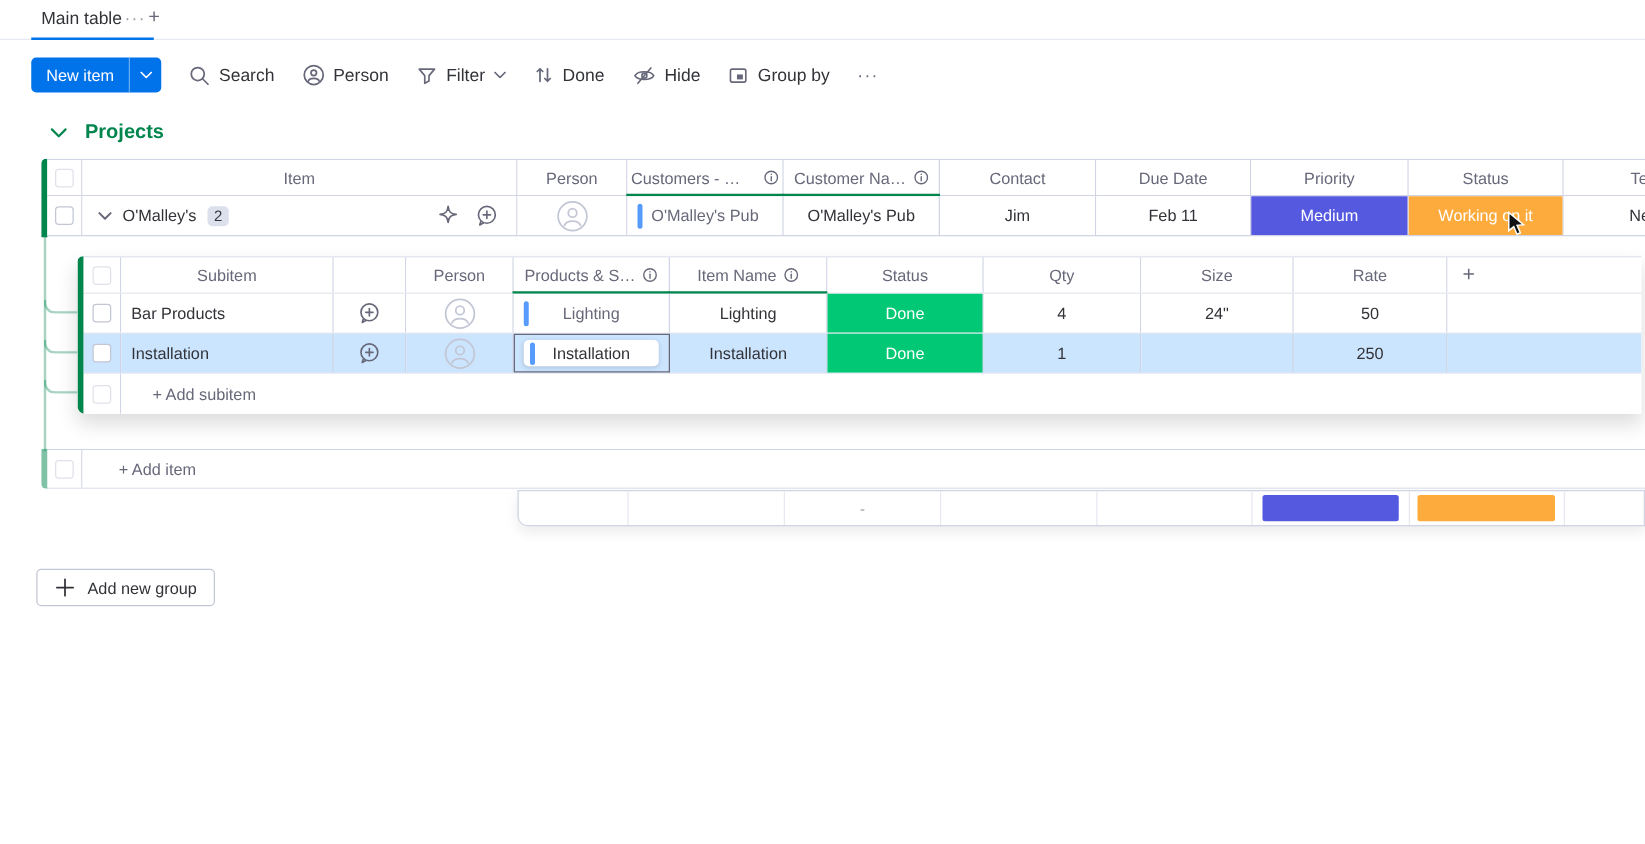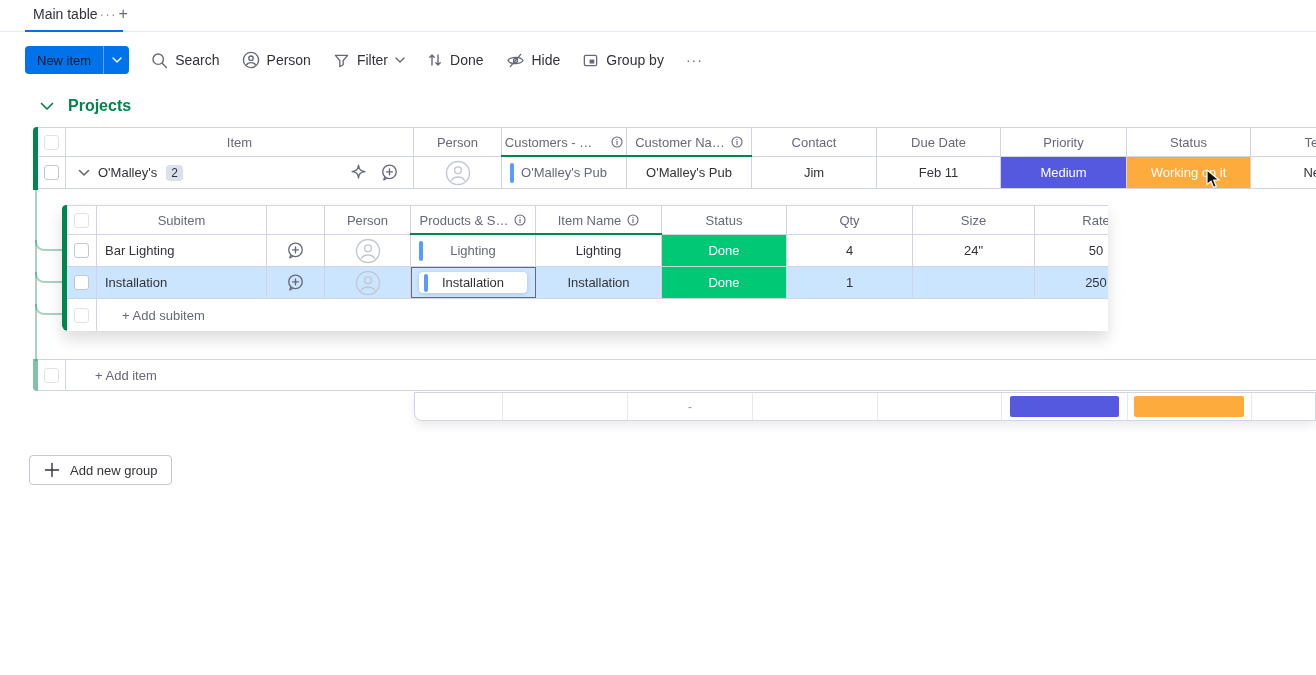--- a/index.html
+++ b/index.html
@@ -25,21 +25,21 @@
   
   svg.ic{stroke:var(--muted);fill:none;stroke-width:1.4;stroke-linecap:round;stroke-linejoin:round;display:block}
   svg.ic.lite{stroke:#c3c6d4}
 
   
   .tabbar{left:0;top:0;width:1316px;height:32px;border-bottom:1px solid #e6e9ef}
   .tab-label{font-size:14px;color:var(--text)}
   .tab-underline{left:25px;top:30px;width:98px;height:2px;background:var(--blue)}
 
   
-  .newitem{display:flex;height:28px;border-radius:4px;overflow:hidden;background:var(--blue);color:#0f172a;cursor:pointer}
+  .newitem{display:flex;height:28px;border-radius:4px;overflow:hidden;background:var(--blue);color:#ffffff;cursor:pointer}
   .ni-label{padding:0 12px;display:flex;align-items:center;font-size:13px}
   .ni-chev{width:26px;display:flex;align-items:center;justify-content:center;border-left:1px solid rgba(255,255,255,.4)}
   .tbtn{display:flex;align-items:center;gap:7px;font-size:14px;color:var(--text);cursor:pointer}
 
   
   .group-title{display:flex;align-items:center;gap:14px;color:var(--green);font-size:16px;font-weight:700}
 
   
   .tbl{position:absolute;overflow:hidden;background:transparent}
   .trow{display:flex;border-bottom:1px solid var(--border);background:#fff}
@@ -234,21 +234,21 @@
         </div>
       </div>
     </div>
   </div>
 
   <div class="abs trunk" style="left:35px;top:189px;height:172px"></div>
   <div class="abs branch" style="left:35px;top:240px;width:27px;height:11px"></div>
   <div class="abs branch" style="left:35px;top:272px;width:27px;height:11px"></div>
   <div class="abs branch" style="left:35px;top:304px;width:27px;height:11px"></div>
 
-  <div class="tbl subboard" style="left:62px;top:205px;width:1046px;height:126px">
+  <div class="tbl subboard" style="left:62px;top:205px;width:1251px;height:126px">
     <div style="display:flex;width:1254px;height:126px">
       <div class="leftbar" style="width:5px;border-radius:4px 0 0 4px"></div>
       <div style="width:1249px">
 
         <div class="trow first" style="height:30px">
           <div class="cell" style="width:30px">
               <span class="cb faded"></span>
             </div>
           <div class="cell hdr" style="width:170px">Subitem</div>
           <div class="cell" style="width:58px"></div>
@@ -273,21 +273,21 @@
           <div class="cell hdr" style="width:126px">Qty</div>
           <div class="cell hdr" style="width:122px">Size</div>
           <div class="cell hdr" style="width:123px">Rate</div>
           <div class="cell hdr noborder" style="width:158px;justify-content:flex-start;padding-left:12px;font-size:17px;color:#676879">+</div>
         </div>
 
         <div class="trow" style="height:32px">
           <div class="cell" style="width:30px">
               <span class="cb"></span>
             </div>
-          <div class="cell" style="width:170px;justify-content:flex-start;padding-left:8px">Bar Lighting</div>
+          <div class="cell" style="width:170px;justify-content:flex-start;padding-left:8px">Bar Products</div>
           <div class="cell" style="width:58px">
             <svg class="ic" width="19" height="19" viewBox="0 0 20 20">
                 <circle cx="10" cy="9.3" r="7.1"></circle>
                 <line x1="10" y1="6.2" x2="10" y2="12.4"></line>
                 <line x1="6.9" y1="9.3" x2="13.1" y2="9.3"></line>
                 <path d="M4.8 15.2 L4 17.8 L7 16.3"></path>
               </svg>
           </div>
           <div class="cell" style="width:86px">
             <svg class="ic lite" width="26" height="26" viewBox="0 0 26 26">

